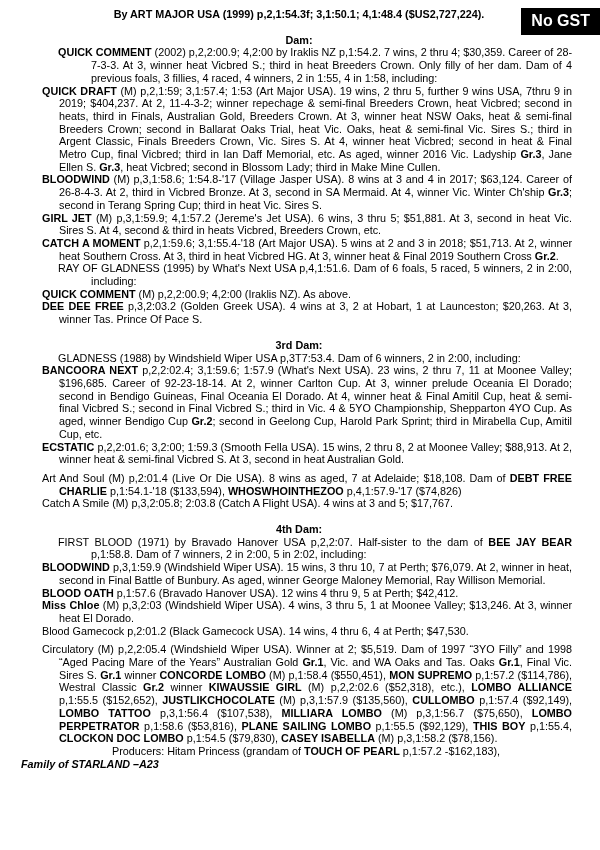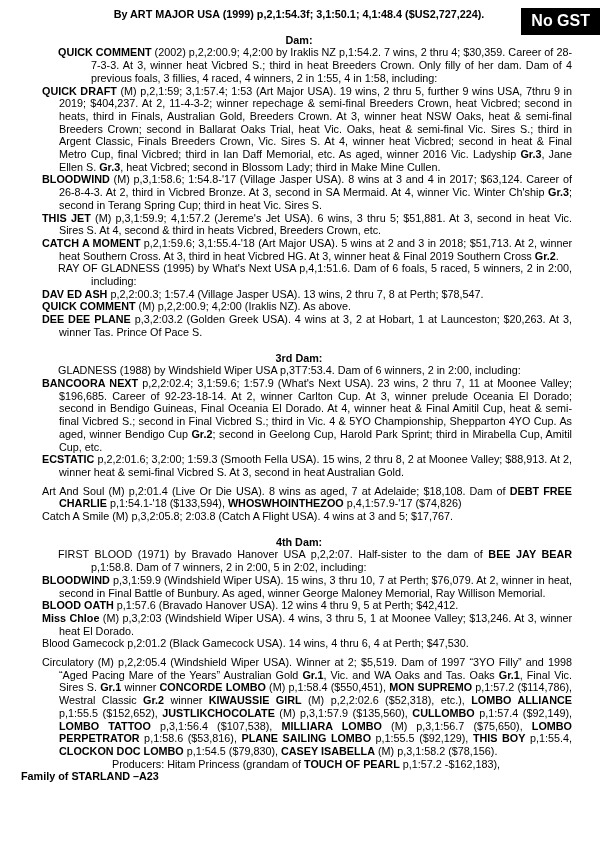--- a/index.html
+++ b/index.html
@@ -15,39 +15,38 @@
     position: absolute; top: 0; right: 0; background: #000000; color: #fff;
     font-weight: bold; font-size: 16px; line-height: 18px; padding: 4px 10px 5px 10px; margin-top: 8px;
   }
   .heading { font-weight: bold; margin: 13px 0 0 0; text-align: center; }
   .para { margin: 0; text-align: justify; }
   .dam  { padding-left: 33px; text-indent: -33px; margin-left: 32px; }
   .foal { padding-left: 33px; text-indent: -17px; }
   .producers { padding-left: 14px; text-indent: 0; text-align: center; }
   .gap { margin-top: 6px; }
   .b { font-weight: bold; }
-  .family { font-weight: bold; margin: 0 0 0 -5px; text-align: left; }
+  .family { font-weight: bold; margin: 0 0 0 -5px; text-align: left; font-style: italic; }
 </style>
 </head>
 <body>
 
 <div class="doc">
   <p class="byline"><span class="b">By ART MAJOR USA (1999) p,2,1:54.3f; 3,1:50.1; 4,1:48.4 ($US2,727,224).</span></p>
   <div class="badge">No GST</div>
   <div>
       <div class="heading">Dam:</div>
       <p class="para dam"><span class="b">QUICK COMMENT</span><span> (2002) p,2,2:00.9; 4,2:00 by Iraklis NZ p,1:54.2. 7 wins, 2 thru 4; $30,359. Career of 28-7-3-3. At 3, winner heat Vicbred S.; third in heat Breeders Crown. Only filly of her dam. Dam of 4 previous foals, 3 fillies, 4 raced, 4 winners, 2 in 1:55, 4 in 1:58, including:</span></p>
       <p class="para foal"><span class="b">QUICK DRAFT</span><span> (M) p,2,1:59; 3,1:57.4; 1:53 (Art Major USA). 19 wins, 2 thru 5, further 9 wins USA, 7thru 9 in 2019; $404,237. At 2, 11-4-3-2; winner repechage &amp; semi-final Breeders Crown, heat Vicbred; second in heats, third in Finals, Australian Gold, Breeders Crown. At 3, winner heat NSW Oaks, heat &amp; semi-final Breeders Crown; second in Ballarat Oaks Trial, heat Vic. Oaks, heat &amp; semi-final Vic. Sires S.; third in Argent Classic, Finals Breeders Crown, Vic. Sires S. At 4, winner heat Vicbred; second in heat &amp; Final Metro Cup, final Vicbred; third in Ian Daff Memorial, etc. As aged, winner 2016 Vic. Ladyship </span><span class="b">Gr.3</span><span>, Jane Ellen S. </span><span class="b">Gr.3</span><span>, heat Vicbred; second in Blossom Lady; third in Make Mine Cullen.</span></p>
       <p class="para foal"><span class="b">BLOODWIND</span><span> (M) p,3,1:58.6; 1:54.8-'17 (Village Jasper USA). 8 wins at 3 and 4 in 2017; $63,124. Career of 26-8-4-3. At 2, third in Vicbred Bronze. At 3, second in SA Mermaid. At 4, winner Vic. Winter Ch'ship </span><span class="b">Gr.3</span><span>; second in Terang Spring Cup; third in heat Vic. Sires S.</span></p>
-      <p class="para foal"><span class="b">THIS JET</span><span> (M) p,3,1:59.9; 4,1:57.2 (Jereme's Jet USA). 6 wins, 3 thru 5; $51,881. At 3, second in heat Vic. Sires S. At 4, second &amp; third in heats Vicbred, Breeders Crown, etc.</span></p>
+      <p class="para foal"><span class="b">GIRL JET</span><span> (M) p,3,1:59.9; 4,1:57.2 (Jereme's Jet USA). 6 wins, 3 thru 5; $51,881. At 3, second in heat Vic. Sires S. At 4, second &amp; third in heats Vicbred, Breeders Crown, etc.</span></p>
       <p class="para foal"><span class="b">CATCH A MOMENT</span><span> p,2,1:59.6; 3,1:55.4-'18 (Art Major USA). 5 wins at 2 and 3 in 2018; $51,713. At 2, winner heat Southern Cross. At 3, third in heat Vicbred HG. At 3, winner heat &amp; Final 2019 Southern Cross </span><span class="b">Gr.2</span><span>.</span></p>
       <p class="para dam"><span>RAY OF GLADNESS (1995) by What's Next USA p,4,1:51.6. Dam of 6 foals, 5 raced, 5 winners, 2 in 2:00, including:</span></p>
-      <p class="para foal"><span class="b">DAV ED ASH</span><span> p,2,2:00.3; 1:57.4 (Village Jasper USA). 13 wins, 2 thru 7, 8 at Perth; $78,547.</span></p>
       <p class="para foal"><span class="b">QUICK COMMENT</span><span> (M) p,2,2:00.9; 4,2:00 (Iraklis NZ). As above.</span></p>
-      <p class="para foal"><span class="b">DEE DEE PLANE</span><span> p,3,2:03.2 (Golden Greek USA). 4 wins at 3, 2 at Hobart, 1 at Launceston; $20,263. At 3, winner Tas. Prince Of Pace S.</span></p>
+      <p class="para foal"><span class="b">DEE DEE FREE</span><span> p,3,2:03.2 (Golden Greek USA). 4 wins at 3, 2 at Hobart, 1 at Launceston; $20,263. At 3, winner Tas. Prince Of Pace S.</span></p>
       <div class="heading">3rd Dam:</div>
       <p class="para dam"><span>GLADNESS (1988) by Windshield Wiper USA p,3T7:53.4. Dam of 6 winners, 2 in 2:00, including:</span></p>
       <p class="para foal"><span class="b">BANCOORA NEXT</span><span> p,2,2:02.4; 3,1:59.6; 1:57.9 (What's Next USA). 23 wins, 2 thru 7, 11 at Moonee Valley; $196,685. Career of 92-23-18-14. At 2, winner Carlton Cup. At 3, winner prelude Oceania El Dorado; second in Bendigo Guineas, Final Oceania El Dorado. At 4, winner heat &amp; Final Amitil Cup, heat &amp; semi-final Vicbred S.; second in Final Vicbred S.; third in Vic. 4 &amp; 5YO Championship, Shepparton 4YO Cup. As aged, winner Bendigo Cup </span><span class="b">Gr.2</span><span>; second in Geelong Cup, Harold Park Sprint; third in Mirabella Cup, Amitil Cup, etc.</span></p>
       <p class="para foal"><span class="b">ECSTATIC</span><span> p,2,2:01.6; 3,2:00; 1:59.3 (Smooth Fella USA). 15 wins, 2 thru 8, 2 at Moonee Valley; $88,913. At 2, winner heat &amp; semi-final Vicbred S. At 3, second in heat Australian Gold.</span></p>
       <p class="para foal gap"><span>Art And Soul (M) p,2:01.4 (Live Or Die USA). 8 wins as aged, 7 at Adelaide; $18,108. Dam of </span><span class="b">DEBT FREE CHARLIE</span><span> p,1:54.1-'18 ($133,594), </span><span class="b">WHOSWHOINTHEZOO</span><span> p,4,1:57.9-'17 ($74,826)</span></p>
       <p class="para foal"><span>Catch A Smile (M) p,3,2:05.8; 2:03.8 (Catch A Flight USA). 4 wins at 3 and 5; $17,767.</span></p>
       <div class="heading">4th Dam:</div>
       <p class="para dam"><span>FIRST BLOOD (1971) by Bravado Hanover USA p,2,2:07. Half-sister to the dam of </span><span class="b">BEE JAY BEAR</span><span> p,1:58.8. Dam of 7 winners, 2 in 2:00, 5 in 2:02, including:</span></p>
       <p class="para foal"><span class="b">BLOODWIND</span><span> p,3,1:59.9 (Windshield Wiper USA). 15 wins, 3 thru 10, 7 at Perth; $76,079. At 2, winner in heat, second in Final Battle of Bunbury. As aged, winner George Maloney Memorial, Ray Willison Memorial.</span></p>
       <p class="para foal"><span class="b">BLOOD OATH</span><span> p,1:57.6 (Bravado Hanover USA). 12 wins 4 thru 9, 5 at Perth; $42,412.</span></p>

